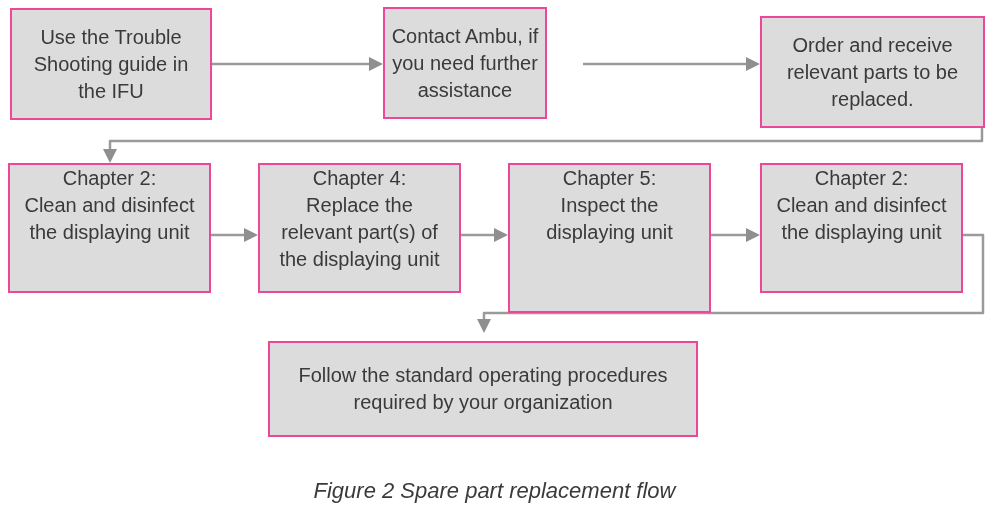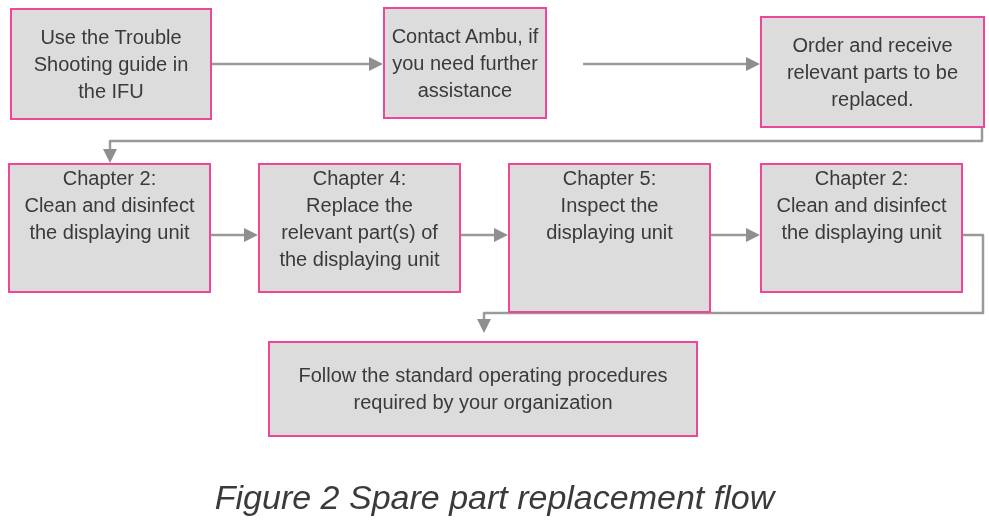--- a/index.html
+++ b/index.html
@@ -34,21 +34,21 @@
   .node.top-aligned {
     align-items: flex-start;
   }
   .caption {
     position: absolute;
     left: 0;
     top: 478px;
     width: 989px;
     text-align: center;
     font-style: italic;
-    font-size: 34px;
+    font-size: 22px;
     color: #3a3a3a;
   }
 </style>
 </head>
 <body>
 
 <div class="canvas">
 
   <svg class="connectors" viewBox="0 0 989 524" xmlns="http://www.w3.org/2000/svg">
     <g stroke="#9a9a9a" stroke-width="2.5" fill="none" stroke-linejoin="round">

